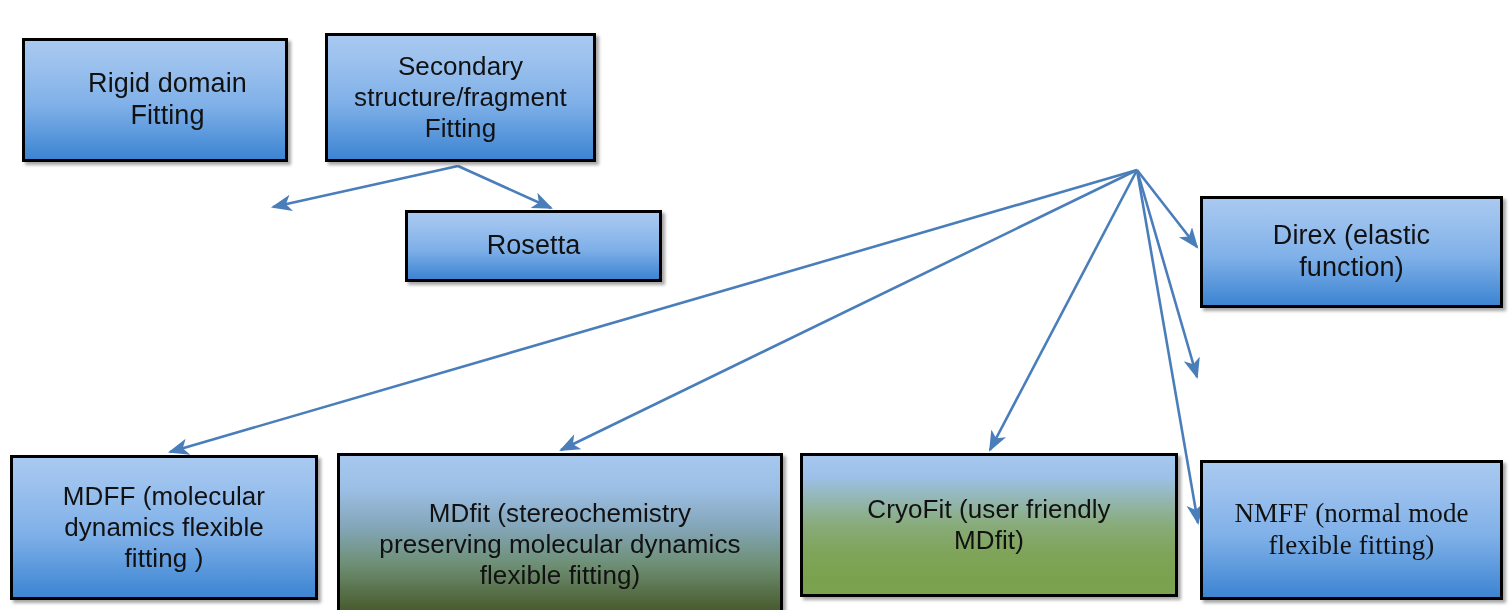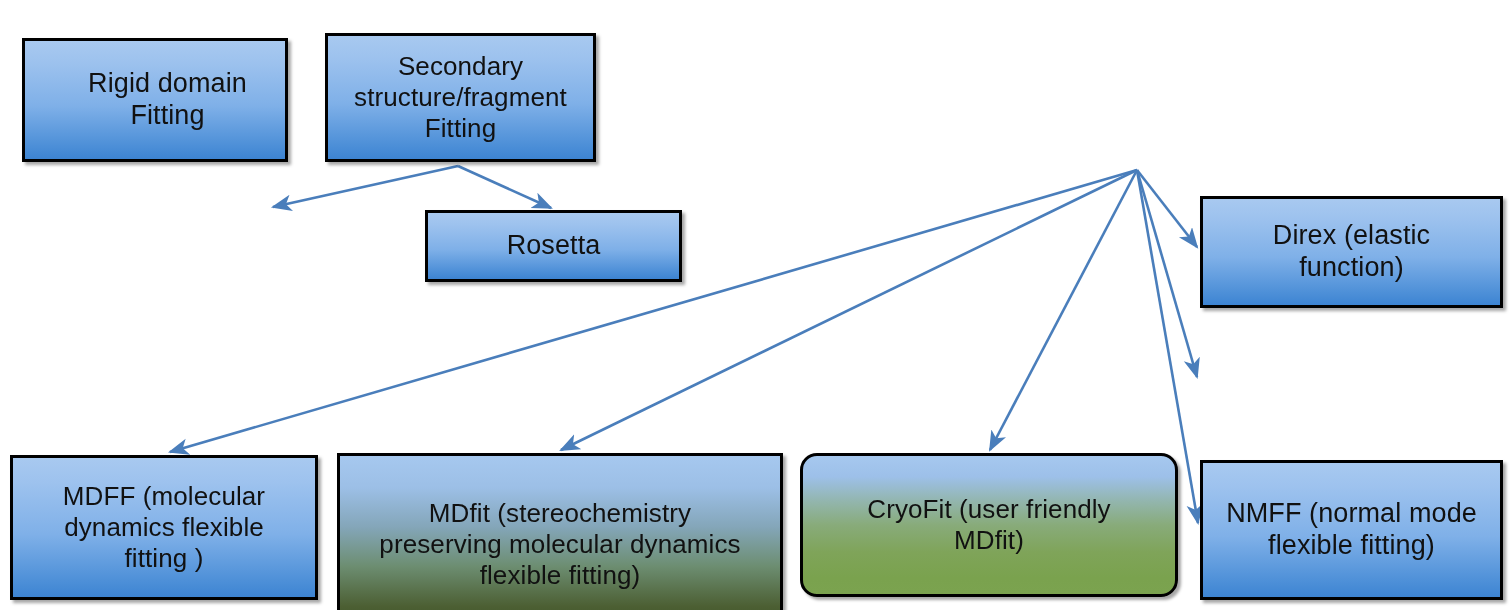--- a/index.html
+++ b/index.html
@@ -30,37 +30,36 @@
   
   .blue{
     background:linear-gradient(to bottom,#a8c9f0 0%,#9dc2ee 18%,#7fb0e8 55%,#4e90d8 88%,#3d84d2 100%);
   }
   
   .bluegreen{
     background:linear-gradient(to bottom,#a6c8ef 0%,#9cbfe6 18%,#84a6b9 40%,#6d8e72 62%,#4c5f33 85%,#3d5226 100%);
   }
   .bluegreen2{
     background:linear-gradient(to bottom,#a6c8ef 0%,#9dc0e9 15%,#8bae ب 30%,#85a98f 45%,#7fa05c 68%,#79a04e 85%,#7aa24f 100%);
-    border-radius:17px;
   }
   .bluegreen2{
     background:linear-gradient(to bottom,#a6c8ef 0%,#9dc0e9 15%,#93b6b0 32%,#88ab7a 50%,#7fa459 70%,#7aa24e 88%,#7ba34f 100%);
   }
 
   .svg-layer{position:absolute;left:0;top:0;width:1512px;height:610px;z-index:1;}
 
   
   #n-rigid      {left:22px;  top:38px;  width:266px; height:124px; font-size:27px;padding-left:33px;}
   #n-secondary  {left:325px; top:33px;  width:271px; height:129px; font-size:26px;}
   #n-flexible   {left:800px; top:30px;  width:680px; height:138px; font-size:27px;}
   #n-pathwalker {left:130px; top:210px; width:235px; height:72px;  font-size:27px;}
-  #n-rosetta    {left:425px; top:210px; width:257px; height:72px;  font-size:27px;}
+  #n-rosetta    {left:405px; top:210px; width:257px; height:72px;  font-size:27px;}
   #n-direx      {left:1200px;top:196px; width:303px; height:112px; font-size:27px;}
   #n-yup        {left:1200px;top:322px; width:303px; height:120px; font-size:27px;}
-  #n-nmff       {left:1200px;top:460px; width:303px; height:140px; font-size:27px;}
+  #n-nmff       {left:1200px;top:460px; width:303px; height:140px; font-size:27px;font-family:Liberation Serif, serif;}
   #n-mdff       {left:10px;  top:455px; width:308px; height:145px; font-size:26px;}
   #n-mdfit      {left:337px; top:453px; width:446px; height:183px; font-size:26px;}
   #n-cryofit    {left:800px; top:453px; width:378px; height:144px; font-size:26px;}
 </style>
 </head>
 <body>
 
 <div id="canvas">
 
   <svg class="svg-layer" viewBox="0 0 1512 610" xmlns="http://www.w3.org/2000/svg">

